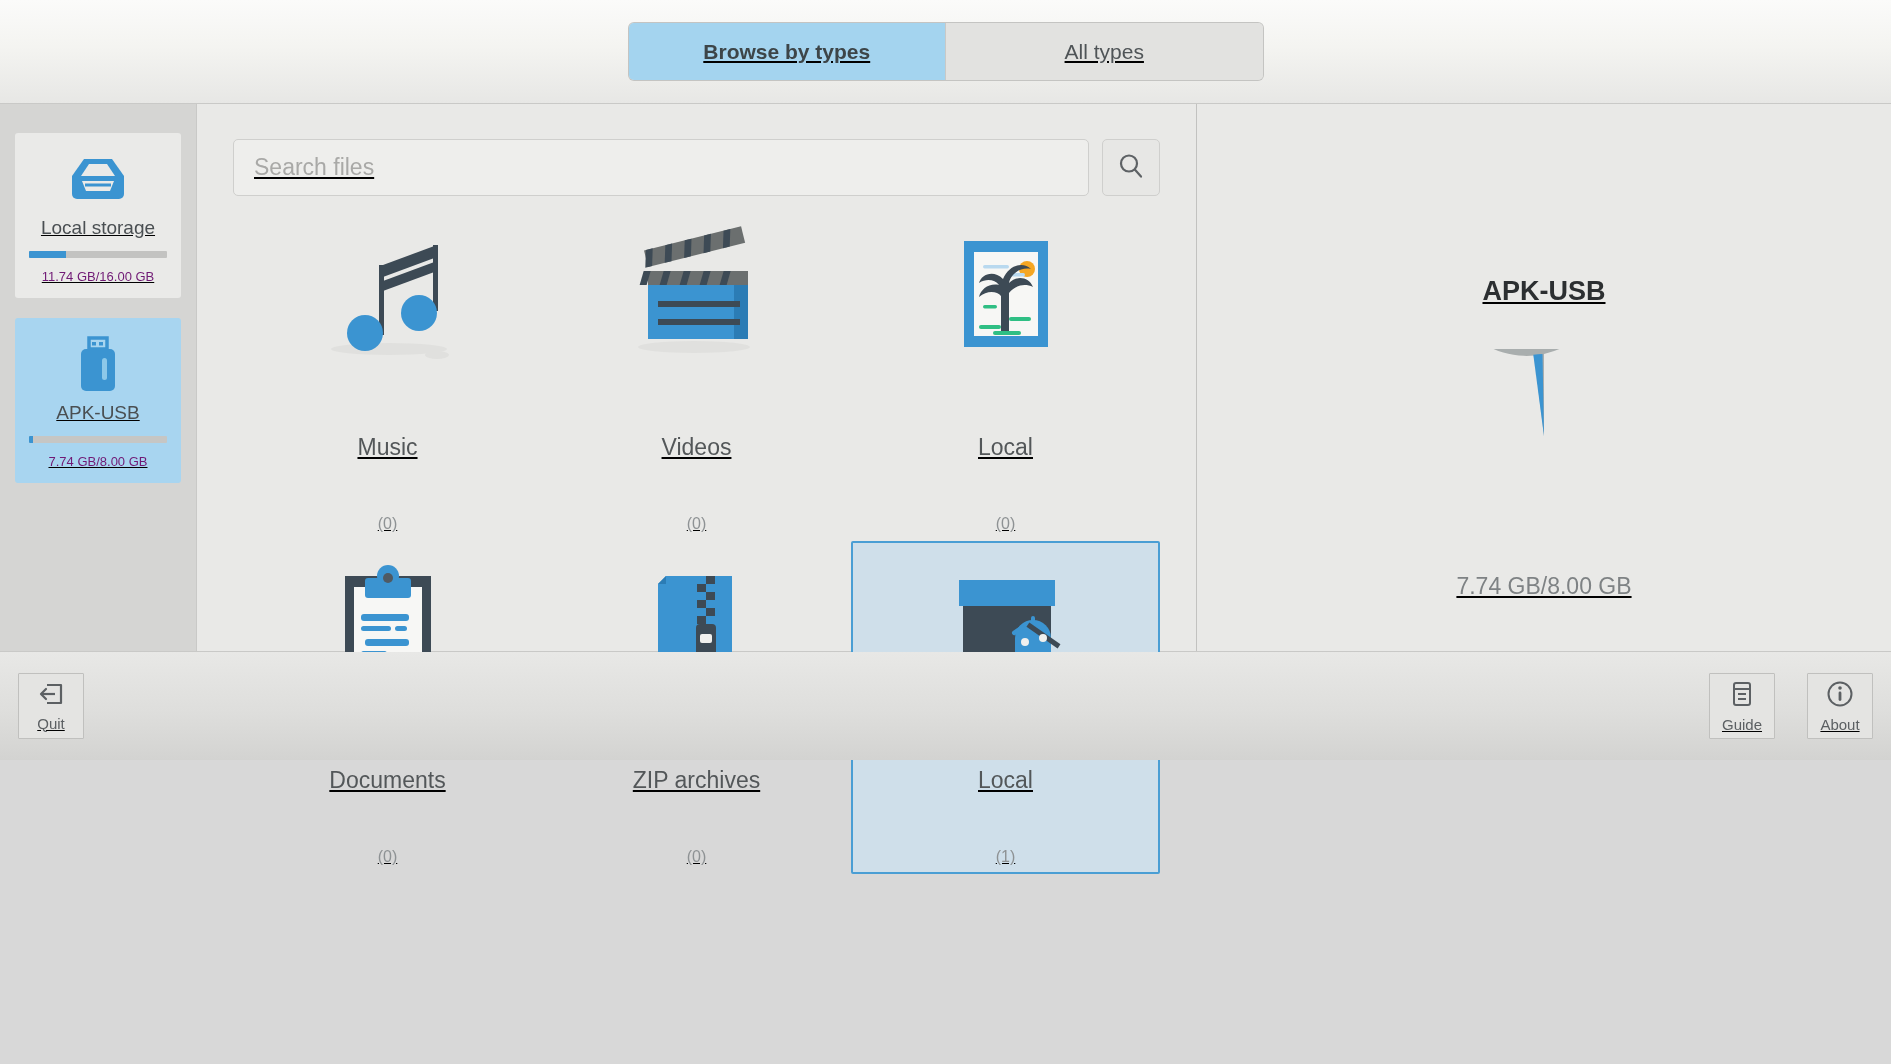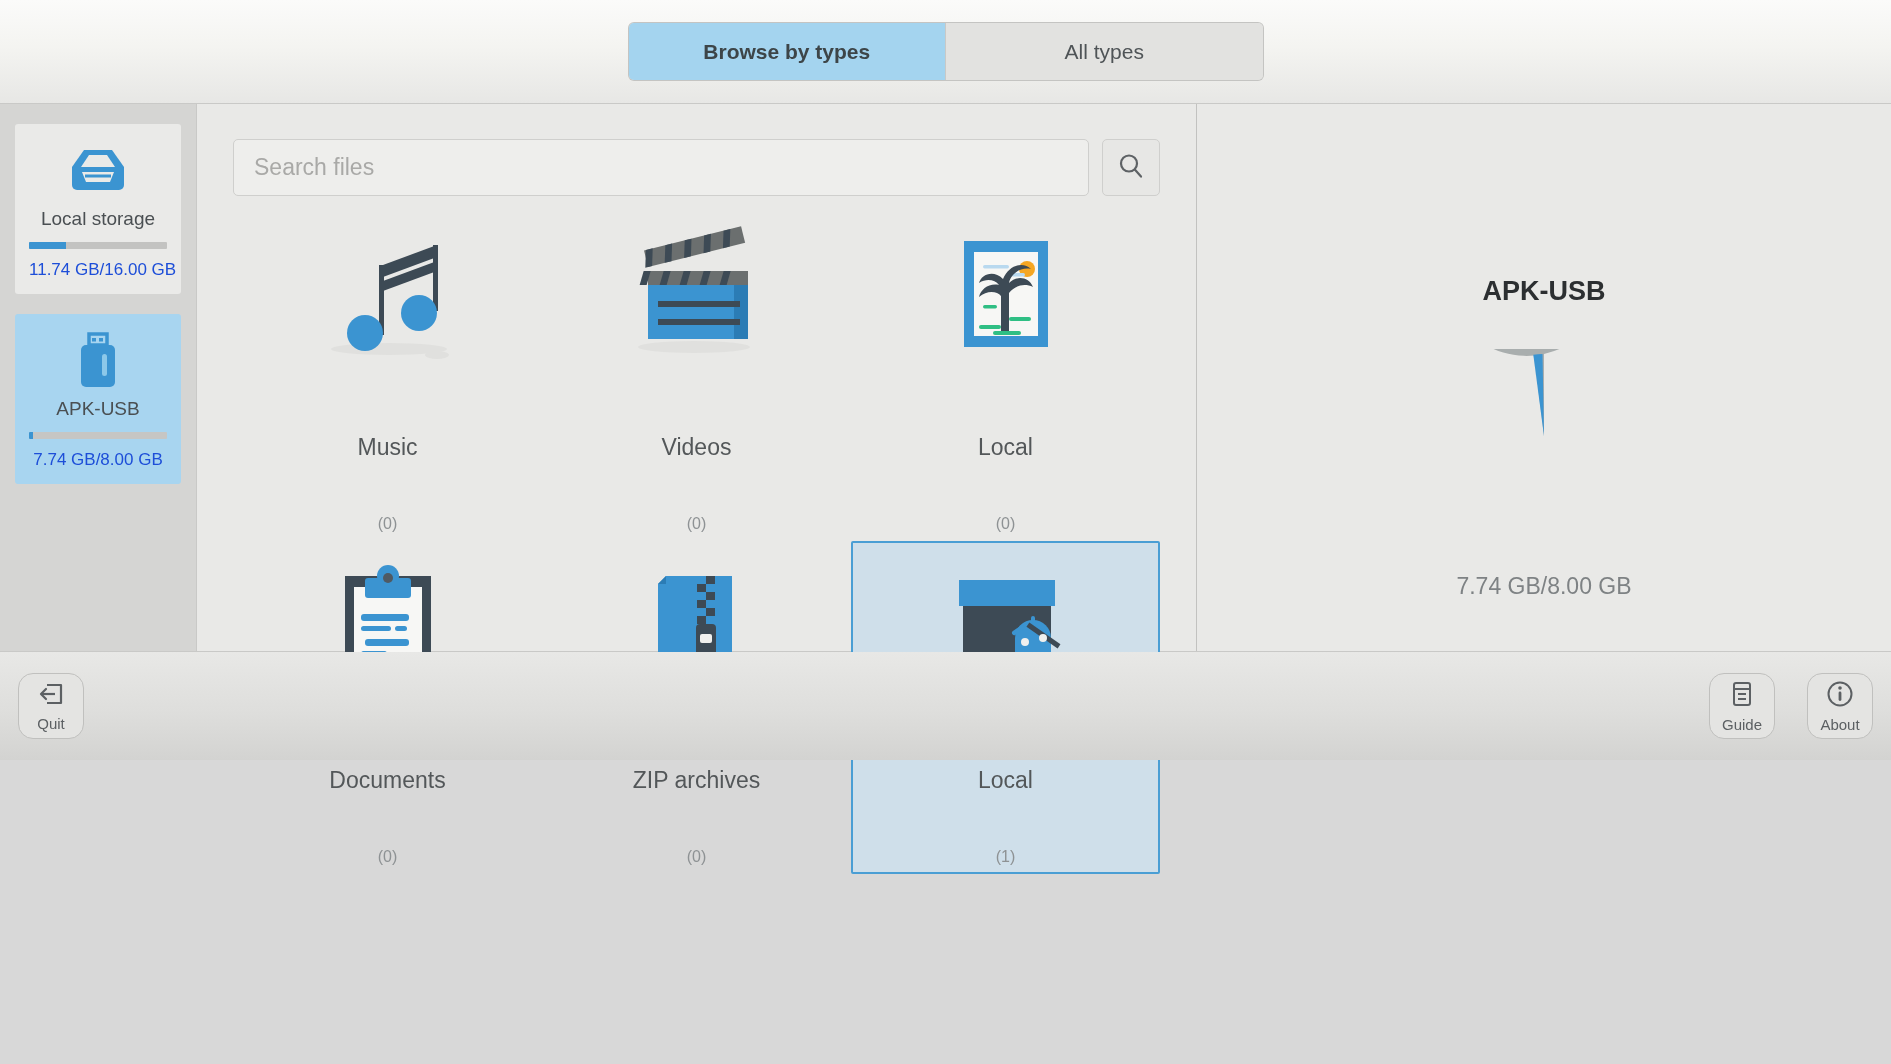--- a/index.html
+++ b/index.html
@@ -7,20 +7,21 @@
     width: 1891px; height: 1064px;
     font-family: "Liberation Sans", sans-serif;
     overflow: hidden;
     background: #d8d8d8;
   }
   #app {
     position: relative;
     width: 1891px; height: 760px;
     display: flex; flex-direction: column;
     background: #e9e9e7;
+    text-decoration: underline;
   }
 
   
   .header {
     position: relative;
     height: 104px;
     flex: 0 0 104px;
     background: linear-gradient(to bottom, #fbfbfa 0%, #f4f4f1 45%, #e7e7e5 100%);
     border-bottom: 1px solid #c9c9c7;
     display: flex; align-items: center; justify-content: center;
@@ -57,21 +58,21 @@
     display: flex;
     min-height: 0;
     background: #e9e9e7;
     border-bottom: 1px solid #c9c9c7;
   }
 
   
   .sidebar {
     flex: 0 0 196px;
     background: #d5d5d3;
-    padding: 20px 15px 0 15px;
+    padding: 29px 15px 0 15px;
     border-right: 1px solid #c9c9c7;
   }
   .storage-card {
     width: 166px;
     background: #eaeae8;
     border-radius: 3px;
     padding: 16px 14px 14px 14px;
     margin-bottom: 20px;
     text-align: center;
     cursor: pointer;
@@ -81,21 +82,21 @@
   .storage-name {
     font-size: 19px; color: #4a4f52; margin-top: 6px; margin-bottom: 12px;
     white-space: nowrap;
   }
   .bar-track {
     height: 7px; width: 100%;
     background: #c3c3c1; border-radius: 1px; overflow: hidden;
   }
   .storage-card.selected .bar-track { background: #c6c6c4; }
   .bar-fill { height: 100%; background: #3b94d1; }
-  .storage-size { font-size: 17px; color: #1d4ed8; margin-top: 11px; white-space: nowrap; }
+  .storage-size { font-size: 13px; color: #701a75; margin-top: 11px; white-space: nowrap; }
 
   
   .main {
     flex: 1 1 auto;
     display: flex; flex-direction: column;
     min-width: 0;
     padding: 0 36px;
     border-right: 1px solid #c2c2c0;
   }
   .search-row {
@@ -170,21 +171,21 @@
     flex: 0 0 108px;
     height: 108px;
     background: linear-gradient(to bottom, #e8e8e6 0%, #dededc 55%, #d3d3d1 100%);
     display: flex; align-items: center; justify-content: space-between;
     padding: 0 18px;
   }
   .footer-right { display: flex; gap: 32px; }
   .tool-btn {
     width: 66px; height: 66px;
     border: 1px solid #c0c0be;
-    border-radius: 15px;
+    border-radius: 1px;
     background: #e4e4e2;
     display: flex; flex-direction: column;
     align-items: center; justify-content: center;
     cursor: pointer;
     gap: 4px;
   }
   .tool-label { font-size: 15px; color: #5c6063; }
 </style>
 </head>
 <body>

